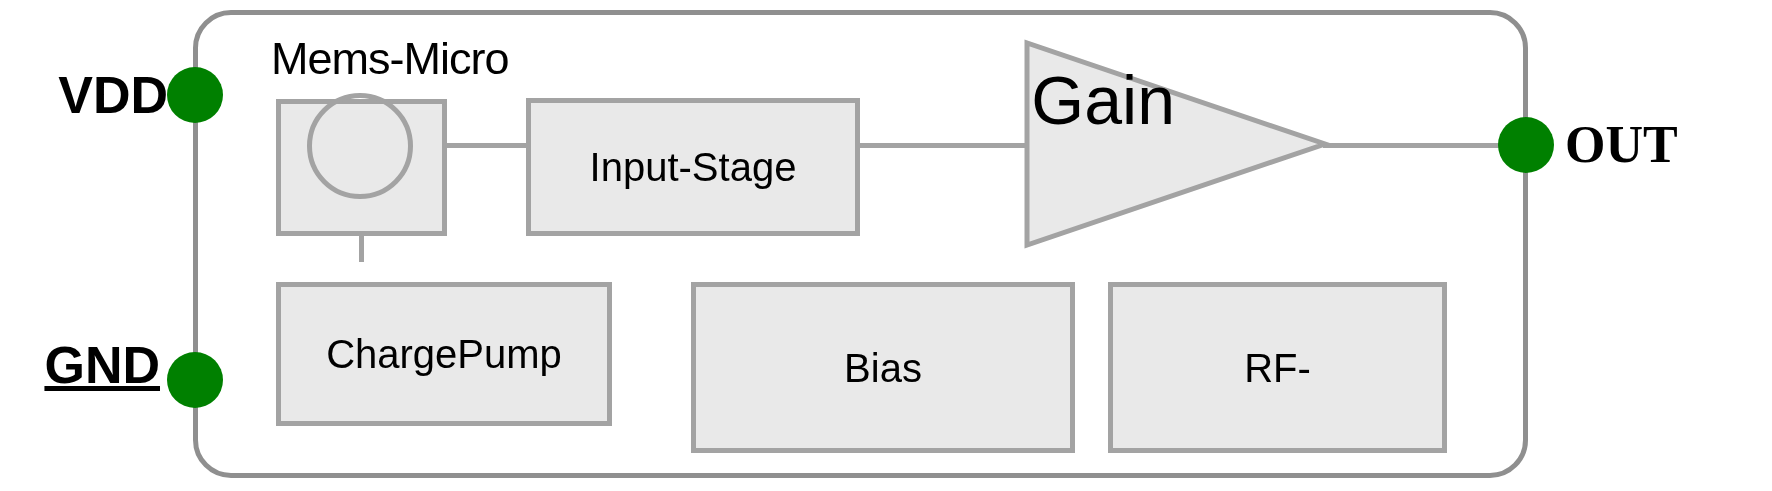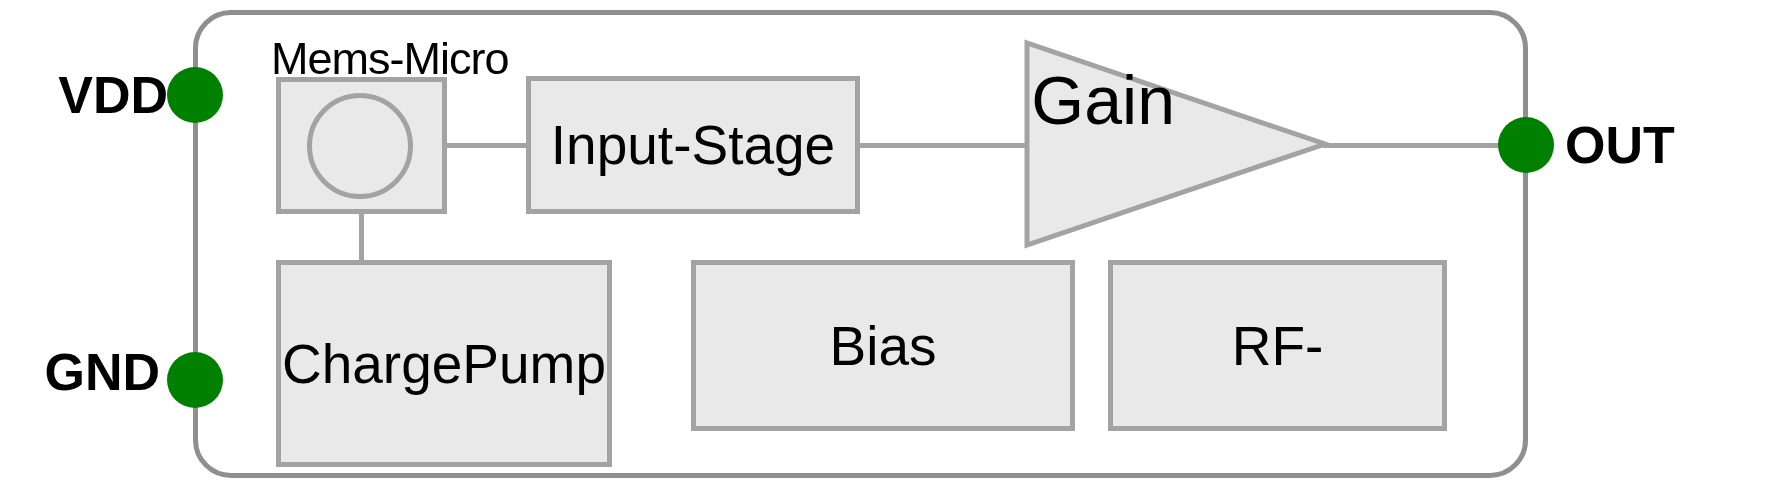--- a/index.html
+++ b/index.html
@@ -27,27 +27,28 @@
   }
   .block {
     position: absolute;
     box-sizing: border-box;
     background: var(--c-block_fill, #e9e9e9);
     border: 5px solid var(--c-block_border, #a3a3a3);
     display: flex;
     align-items: center;
     justify-content: center;
     text-align: center;
-    font-size: 55px;
+    font-size: 40px;
     line-height: 58px;
     color: var(--c-text, #000);
+    margin-top: 22px;
   }
   .block-mems        { left: 276px;  top: 77px;  width: 171px; height: 137px; }
   .block-input       { left: 526px;  top: 76px;  width: 334px; height: 138px; }
-  .block-charge      { left: 276px;  top: 260px; width: 336px; height: 207px; }
+  .block-charge      { left: 276px;  top: 260px; width: 336px; height: 144px; }
   .block-bias        { left: 691px;  top: 260px; width: 384px; height: 171px; }
   .block-rf          { left: 1108px; top: 260px; width: 339px; height: 171px; justify-content: center; }
   .mems-circle {
     position: absolute;
     left: 307px; top: 93px;
     width: 106px; height: 106px;
     box-sizing: border-box;
     border: 5px solid var(--c-block_border, #a3a3a3);
     border-radius: 50%;
     background: transparent;
@@ -70,22 +71,22 @@
   .pin-gnd { left: 167px;  top: 352px; }
   .pin-out { left: 1498px; top: 117px; }
   .pin-label {
     position: absolute;
     font-size: 52px;
     line-height: 64px;
     font-weight: bold;
     white-space: nowrap;
   }
   .pin-label-vdd { left: 8px;    top: 63px;  width: 160px; text-align: right; }
-  .pin-label-gnd { left: 0px;    top: 340px; width: 160px; text-align: right; }
-  .pin-label-out { left: 1565px; top: 113px; width: 205px; text-align: left; }
+  .pin-label-gnd { left: 0px;    top: 333px; width: 160px; text-align: right; text-decoration: underline; }
+  .pin-label-out { left: 1565px; top: 113px; width: 205px; text-align: left; font-family: Liberation Serif, serif; }
   .tri-layer {
     position: absolute;
     left: 0; top: 0;
     width: 1772px; height: 491px;
   }
   .tri-layer polygon {
     fill: var(--c-block_fill, #e9e9e9);
     stroke: var(--c-block_border, #a3a3a3);
     stroke-width: 5;
   }

